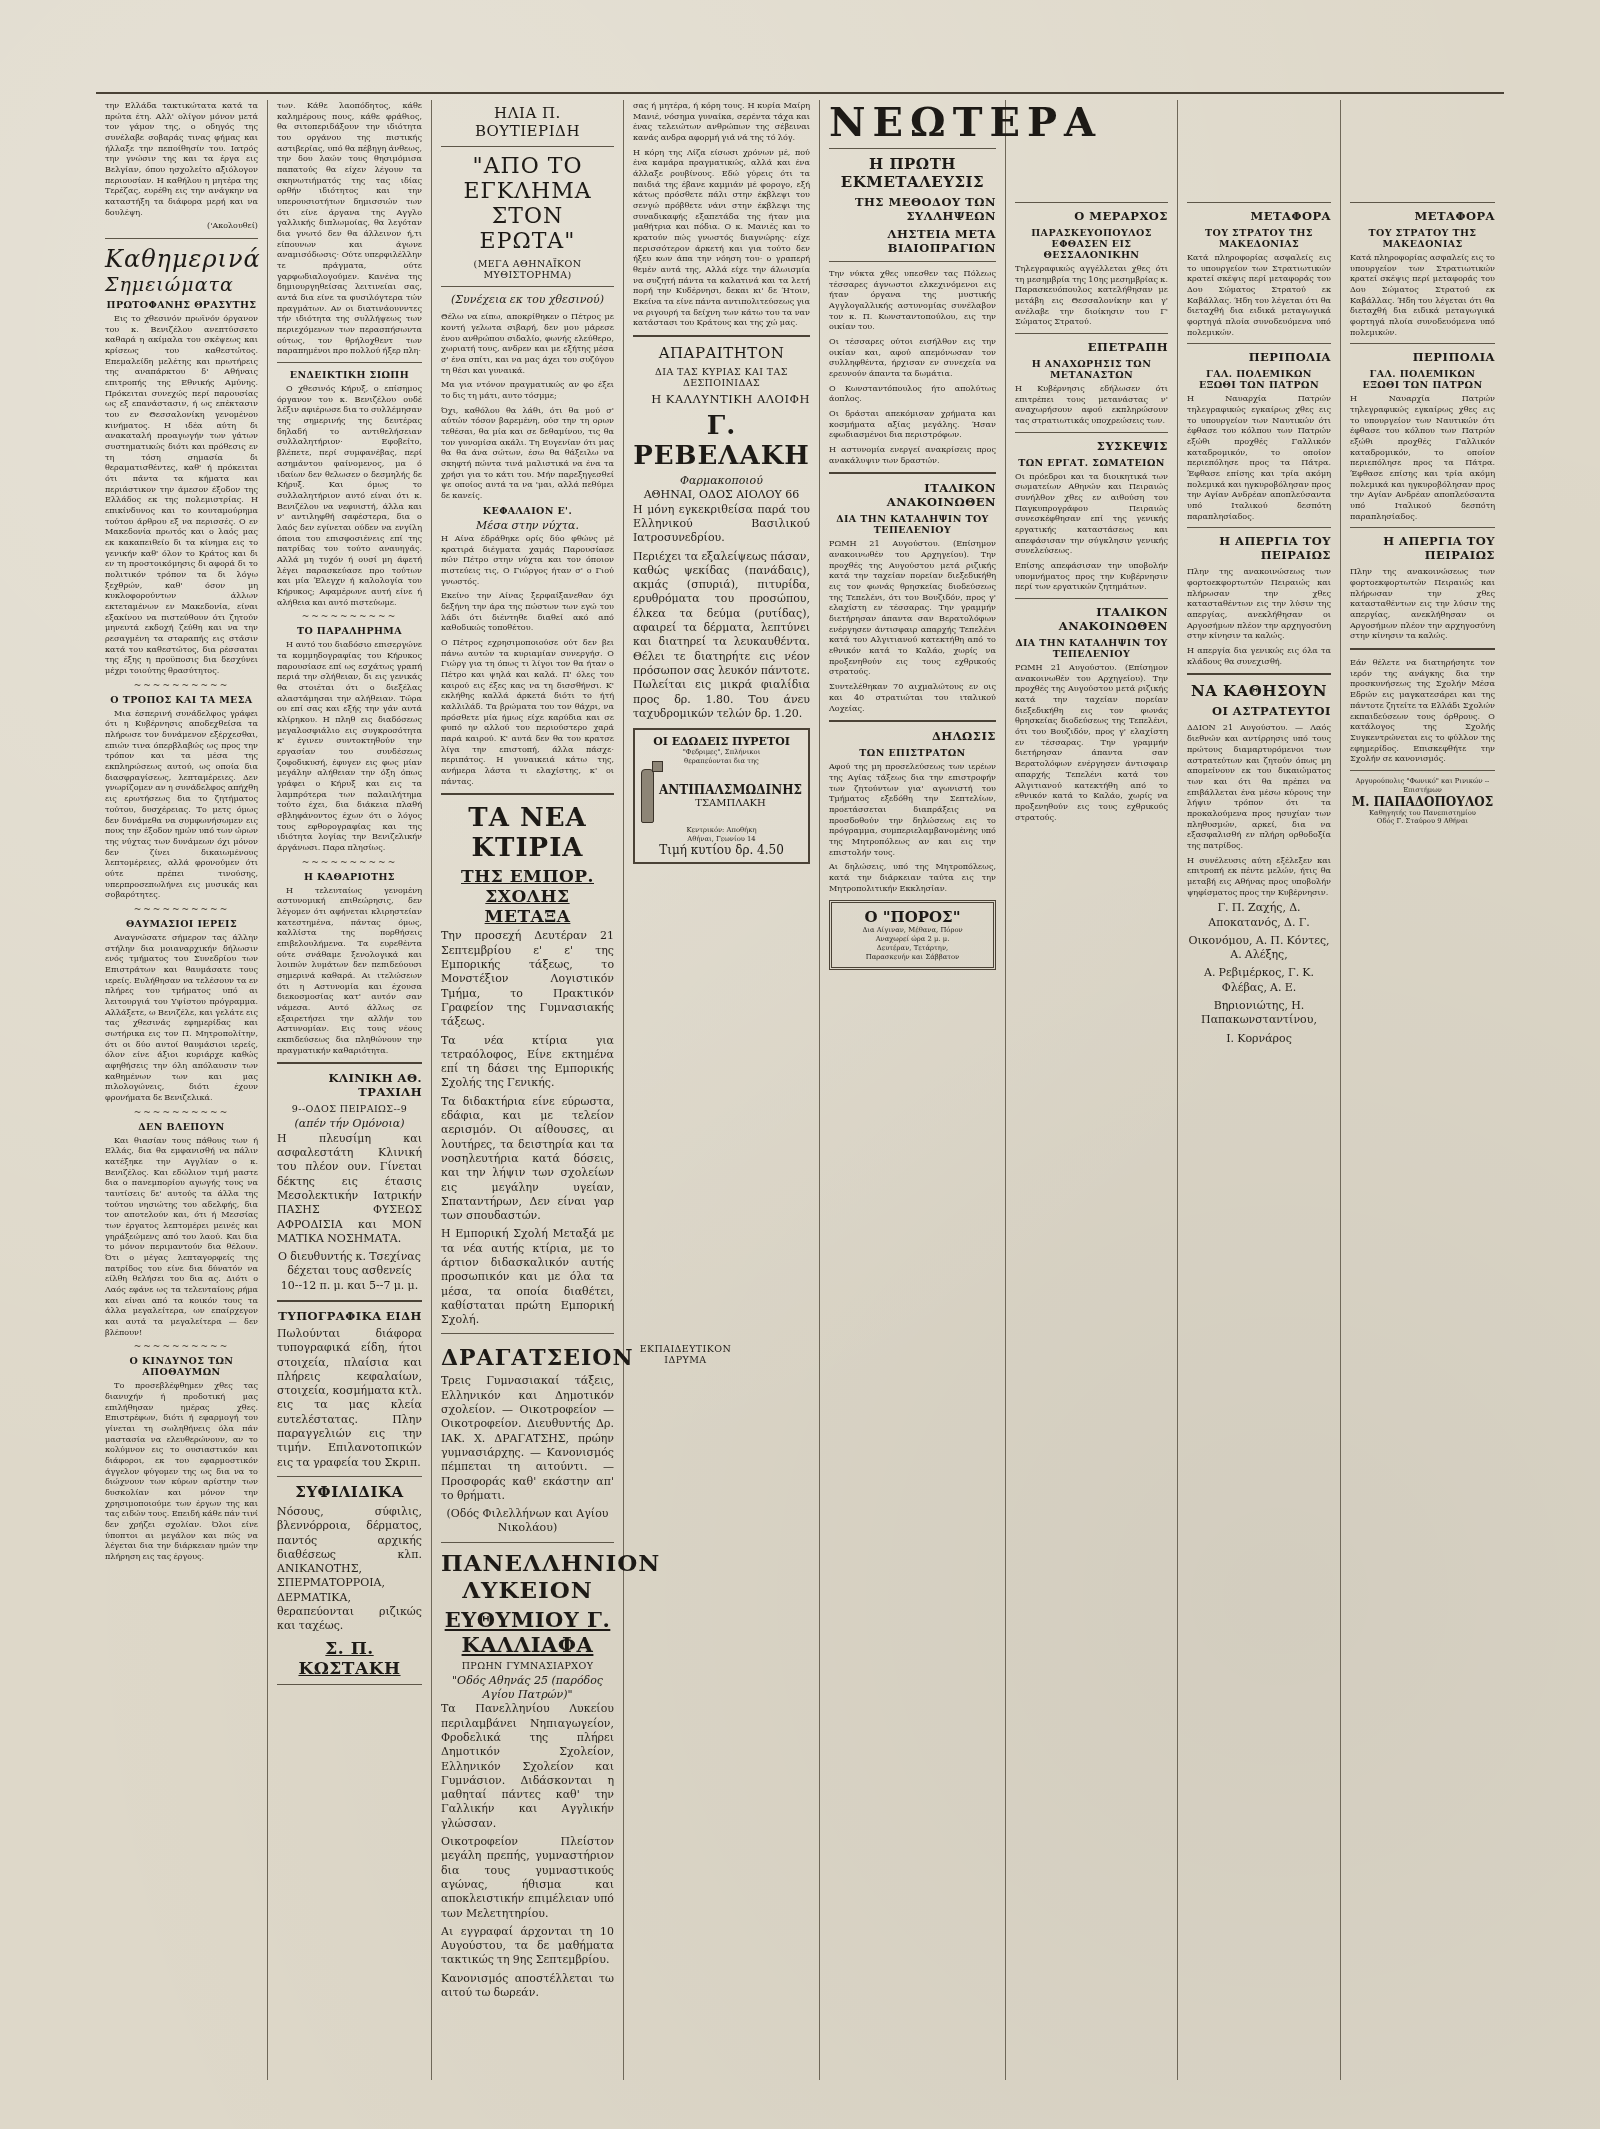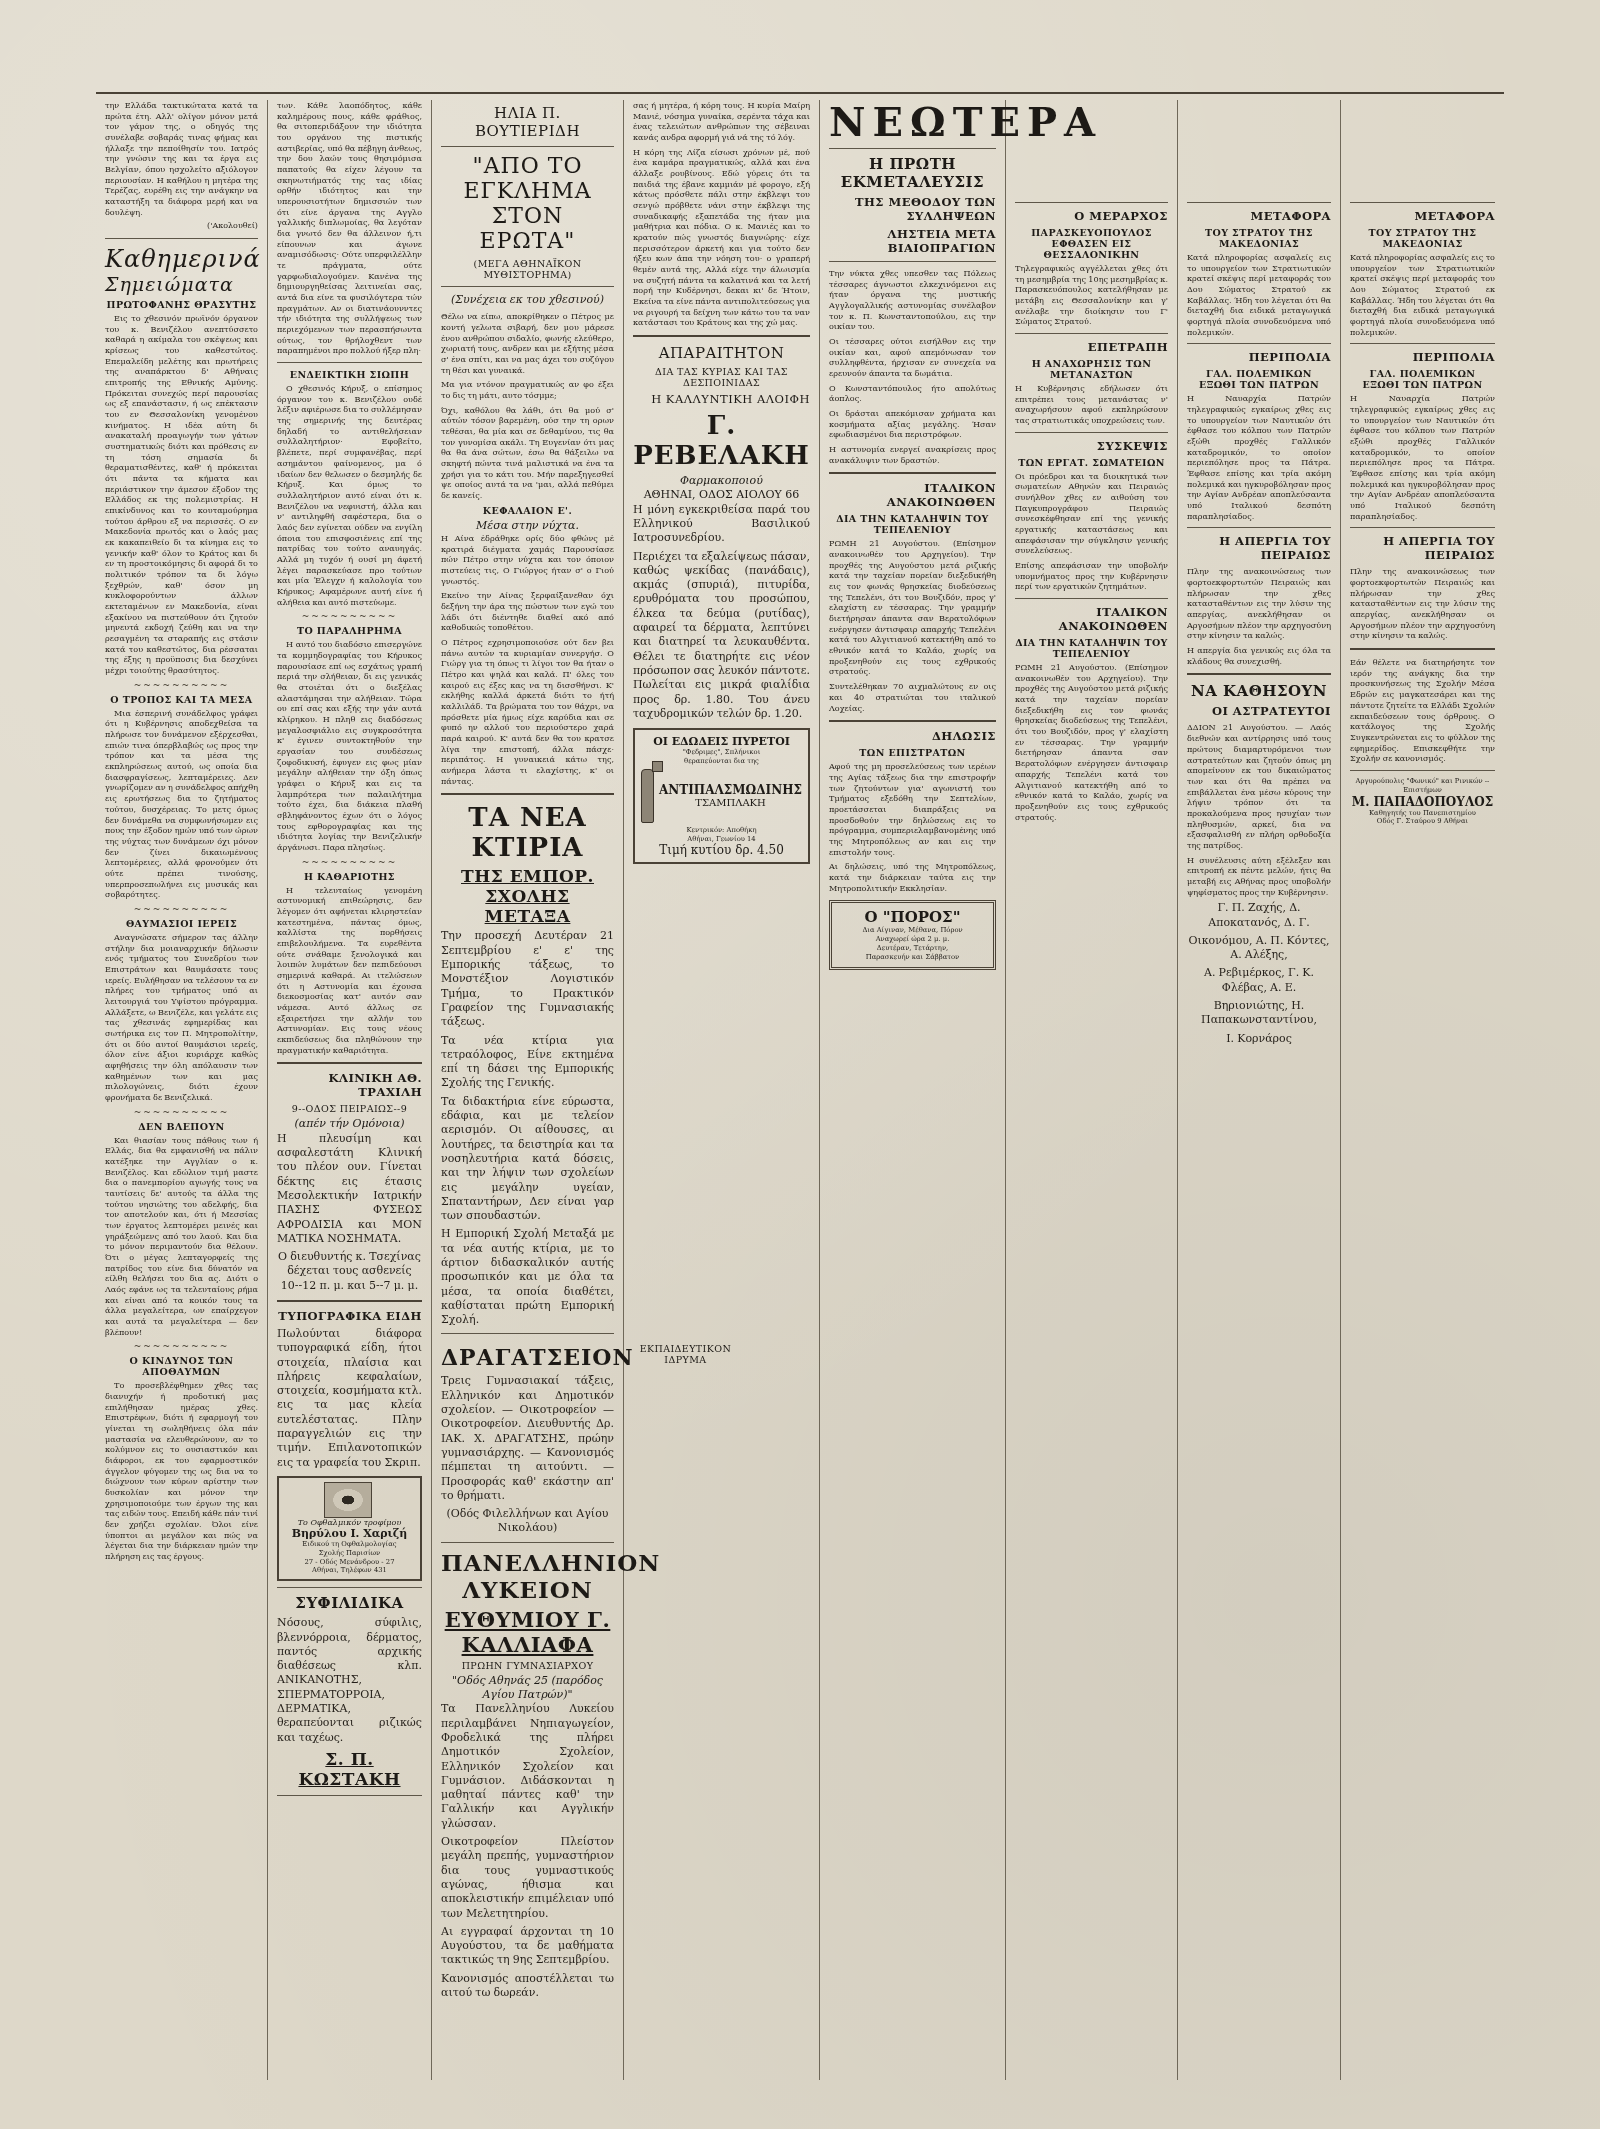--- a/index.html
+++ b/index.html
@@ -140,29 +140,20 @@
       <h4 class="hd-sm">ΚΛΙΝΙΚΗ ΑΘ. ΤΡΑΧΙΛΗ</h4>
       <div class="hd-xs">9--ΟΔΟΣ ΠΕΙΡΑΙΩΣ--9</div>
       <div class="center small ital">(απέν τήν Ομόνοια)</div>
       <p class="small">Η πλευσίμη και ασφαλεστάτη Κλινική του πλέον ουν. Γίνεται δέκτης εις έτασις Μεσολεκτικήν Ιατρικήν ΠΑΣΗΣ ΦΥΣΕΩΣ ΑΦΡΟΔΙΣΙΑ και ΜΟΝ ΜΑΤΙΚΑ ΝΟΣΗΜΑΤΑ.</p>
       <p class="small center">Ο διευθυντής κ. Τσεχίνας δέχεται τους ασθενείς 10--12 π. μ. και 5--7 μ. μ.</p>
       <div class="hr-thick"></div>
 
       <h4 class="hd-sm">ΤΥΠΟΓΡΑΦΙΚΑ ΕΙΔΗ</h4>
       <p class="small">Πωλούνται διάφορα τυπογραφικά είδη, ήτοι στοιχεία, πλαίσια και πλήρεις κεφαλαίων, στοιχεία, κοσμήματα κτλ. εις τα μας κλεία ευτελέστατας. Πλην παραγγελιών εις την τιμήν. Επιλανοτοπικών εις τα γραφεία του Σκριπ.</p>
 
-      <div class="eye-ad">
-        <div><span class="ad-img"></span></div>
-        <div class="ital">Το Οφθαλμικόν τροφίμου</div>
-        <div style="font-size:11px;font-weight:bold">Βηρύλου Ι. Χαριζή</div>
-        <div class="tiny">Ειδικού τη Οφθαλμολογίας</div>
-        <div class="tiny">Σχολής Παρισίων</div>
-        <div class="tiny">27 - Οδός Μενάνδρου - 27</div>
-        <div class="tiny">Αθήναι, Τηλέφων 431</div>
-      </div>
 
       <div class="hr-thin"></div>
       <h4 class="hd-md">ΣΥΦΙΛΙΔΙΚΑ</h4>
       <p class="small">Νόσους, σύφιλις, βλεννόρροια, δέρματος, παντός αρχικής διαθέσεως κλπ. ΑΝΙΚΑΝΟΤΗΣ, ΣΠΕΡΜΑΤΟΡΡΟΙΑ, ΔΕΡΜΑΤΙΚΑ, θεραπεύονται ριζικώς και ταχέως.</p>
       <div class="mid-ad">Σ. Π. ΚΩΣΤΑΚΗ</div>
       <div class="hr-thin"></div>
     </div>
 
     <div class="col c3">
       <div class="hd-md">ΗΛΙΑ Π. ΒΟΥΤΙΕΡΙΔΗ</div>

